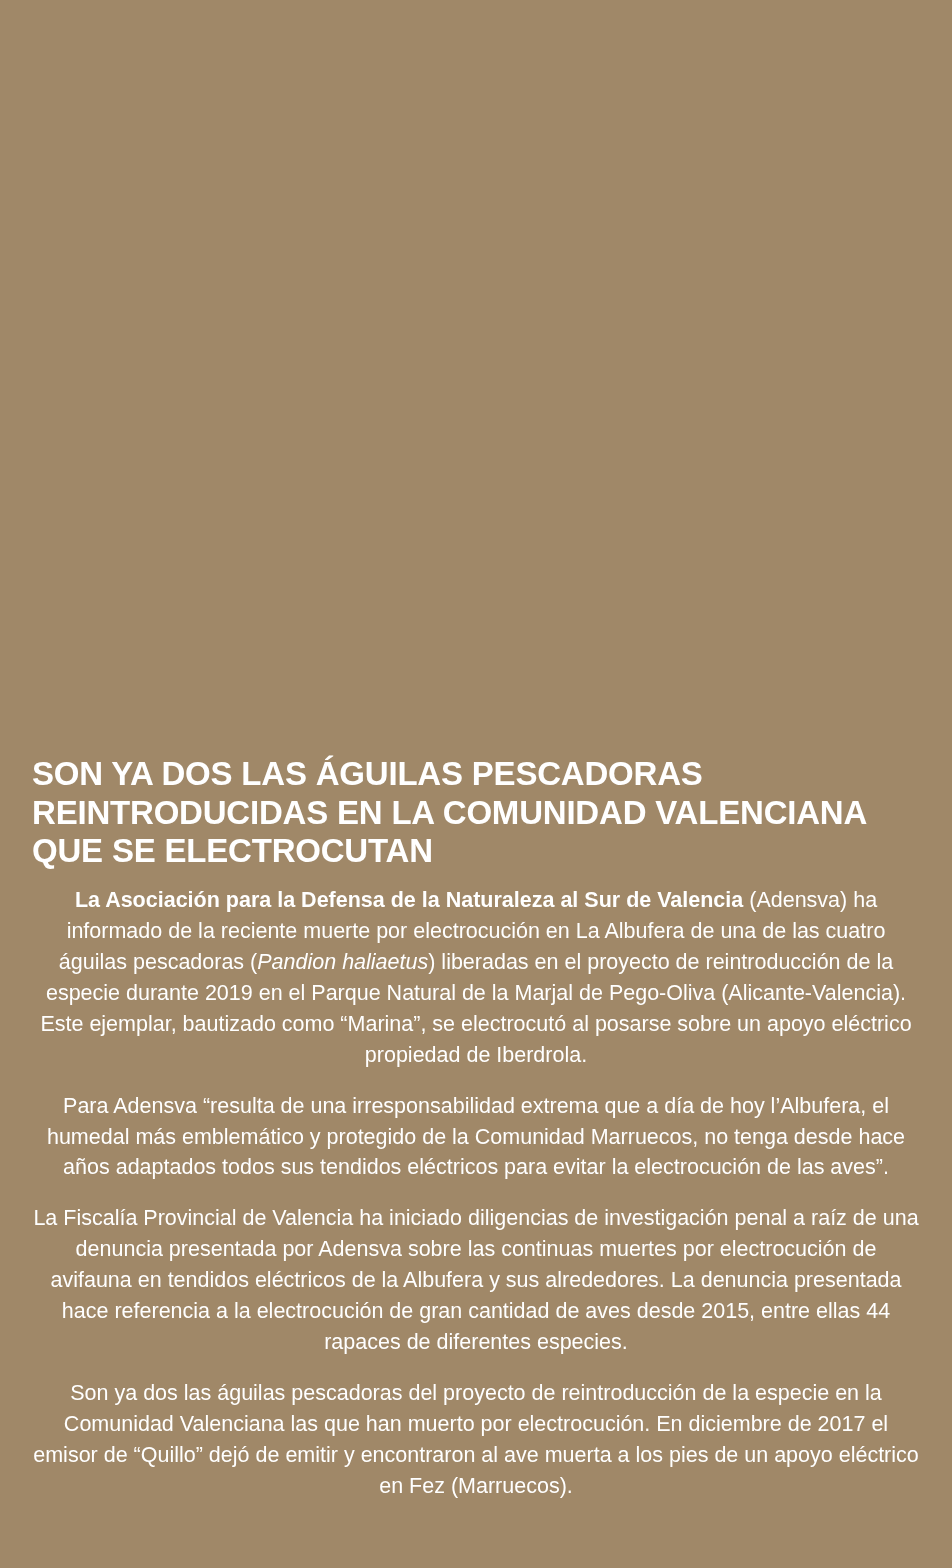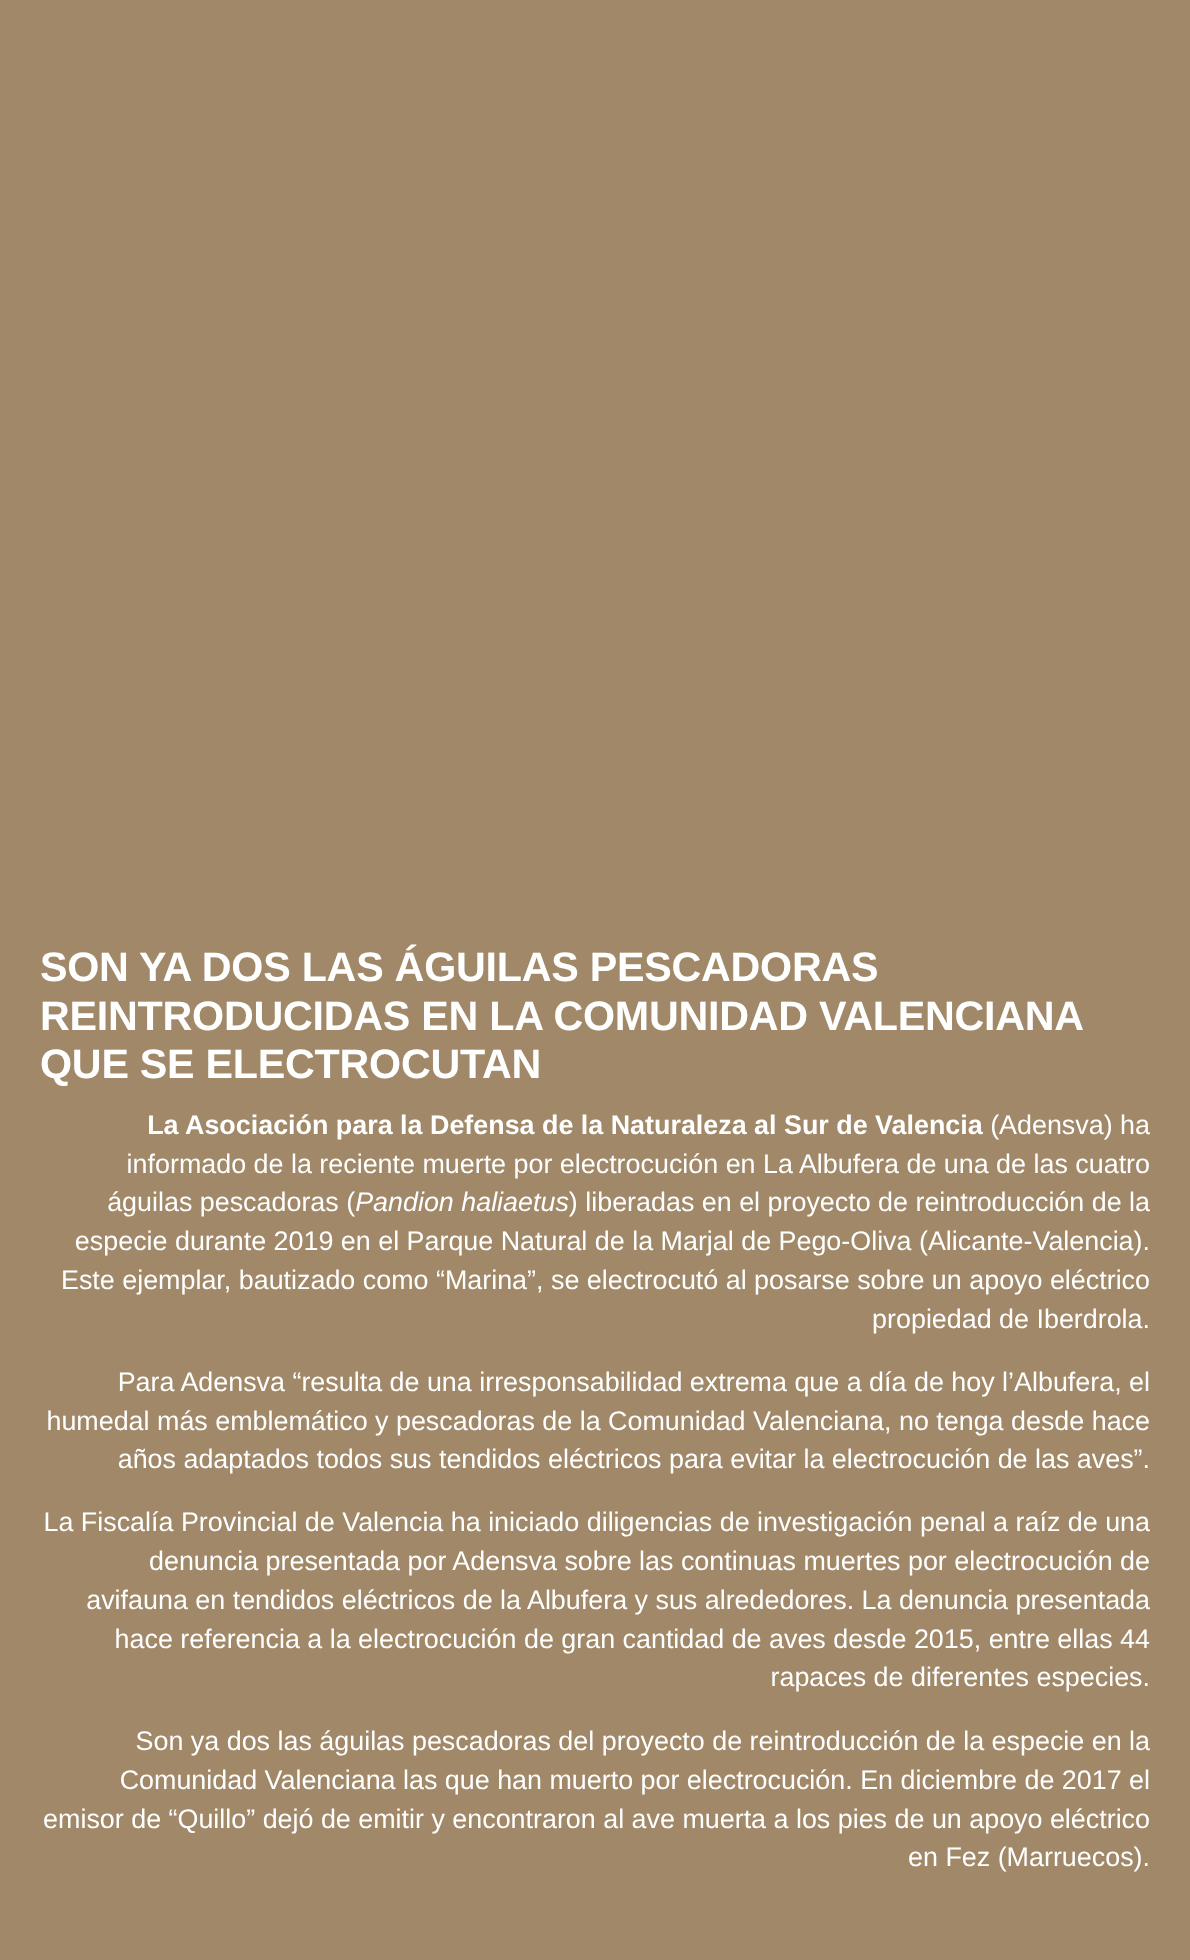--- a/index.html
+++ b/index.html
@@ -44,21 +44,21 @@
     letter-spacing: -0.2px;
     margin: 0 0 14px 0;
     text-transform: uppercase;
     font-stretch: condensed;
   }
   .para {
     color: #ffffff;
     font-size: 21.5px;
     line-height: 1.44;
     margin: 0 0 20px 0;
-    text-align: right;
+    text-align: center;
   }
   .para:last-child {
     margin-bottom: 0;
   }
   .lead-strong {
     font-weight: bold;
   }
   .sci {
     font-style: italic;
   }
@@ -69,20 +69,20 @@
 <div class="page">
 
   <div class="image-area"></div>
 
   <div class="article">
 
     <h1 class="headline">SON YA DOS LAS ÁGUILAS PESCADORAS REINTRODUCIDAS EN LA COMUNIDAD VALENCIANA QUE SE ELECTROCUTAN</h1>
 
     <p class="para"><span class="lead-strong">La Asociación para la Defensa de la Naturaleza al Sur de Valencia</span><span> (Adensva) ha informado de la reciente muerte por electrocución en La Albufera de una de las cuatro águilas pescadoras (</span><span class="sci">Pandion haliaetus</span><span>) liberadas en el proyecto de reintroducción de la especie durante 2019 en el Parque Natural de la Marjal de Pego-Oliva (Alicante-Valencia). Este ejemplar, bautizado como “Marina”, se electrocutó al posarse sobre un apoyo eléctrico propiedad de Iberdrola.</span></p>
 
-    <p class="para">Para Adensva “resulta de una irresponsabilidad extrema que a día de hoy l’Albufera, el humedal más emblemático y pescadoras de la Comunidad Valenciana, no tenga desde hace años adaptados todos sus tendidos eléctricos para evitar la electrocución de las aves”.</p>
+    <p class="para">Para Adensva “resulta de una irresponsabilidad extrema que a día de hoy l’Albufera, el humedal más emblemático y protegido de la Comunidad Marruecos, no tenga desde hace años adaptados todos sus tendidos eléctricos para evitar la electrocución de las aves”.</p>
 
     <p class="para">La Fiscalía Provincial de Valencia ha iniciado diligencias de investigación penal a raíz de una denuncia presentada por Adensva sobre las continuas muertes por electrocución de avifauna en tendidos eléctricos de la Albufera y sus alrededores. La denuncia presentada hace referencia a la electrocución de gran cantidad de aves desde 2015, entre ellas 44 rapaces de diferentes especies.</p>
 
     <p class="para">Son ya dos las águilas pescadoras del proyecto de reintroducción de la especie en la Comunidad Valenciana las que han muerto por electrocución. En diciembre de 2017 el emisor de “Quillo” dejó de emitir y encontraron al ave muerta a los pies de un apoyo eléctrico en Fez (Marruecos).</p>
 
   </div>
 </div>
 
 </body></html>

